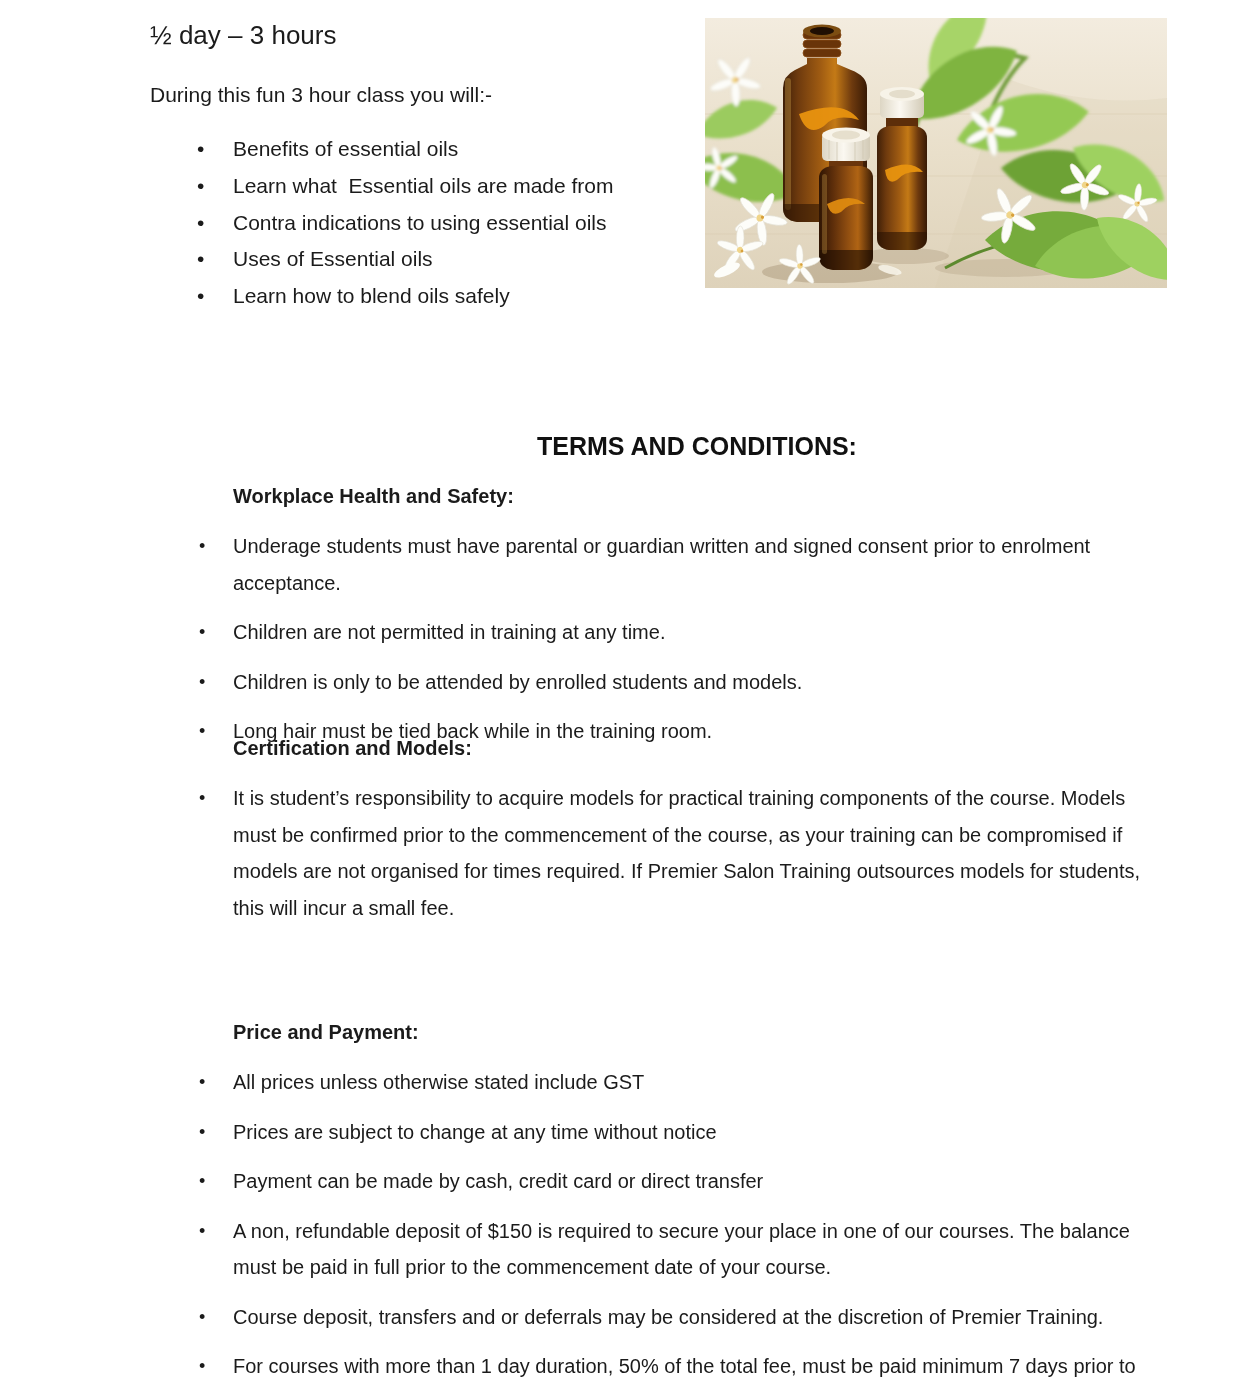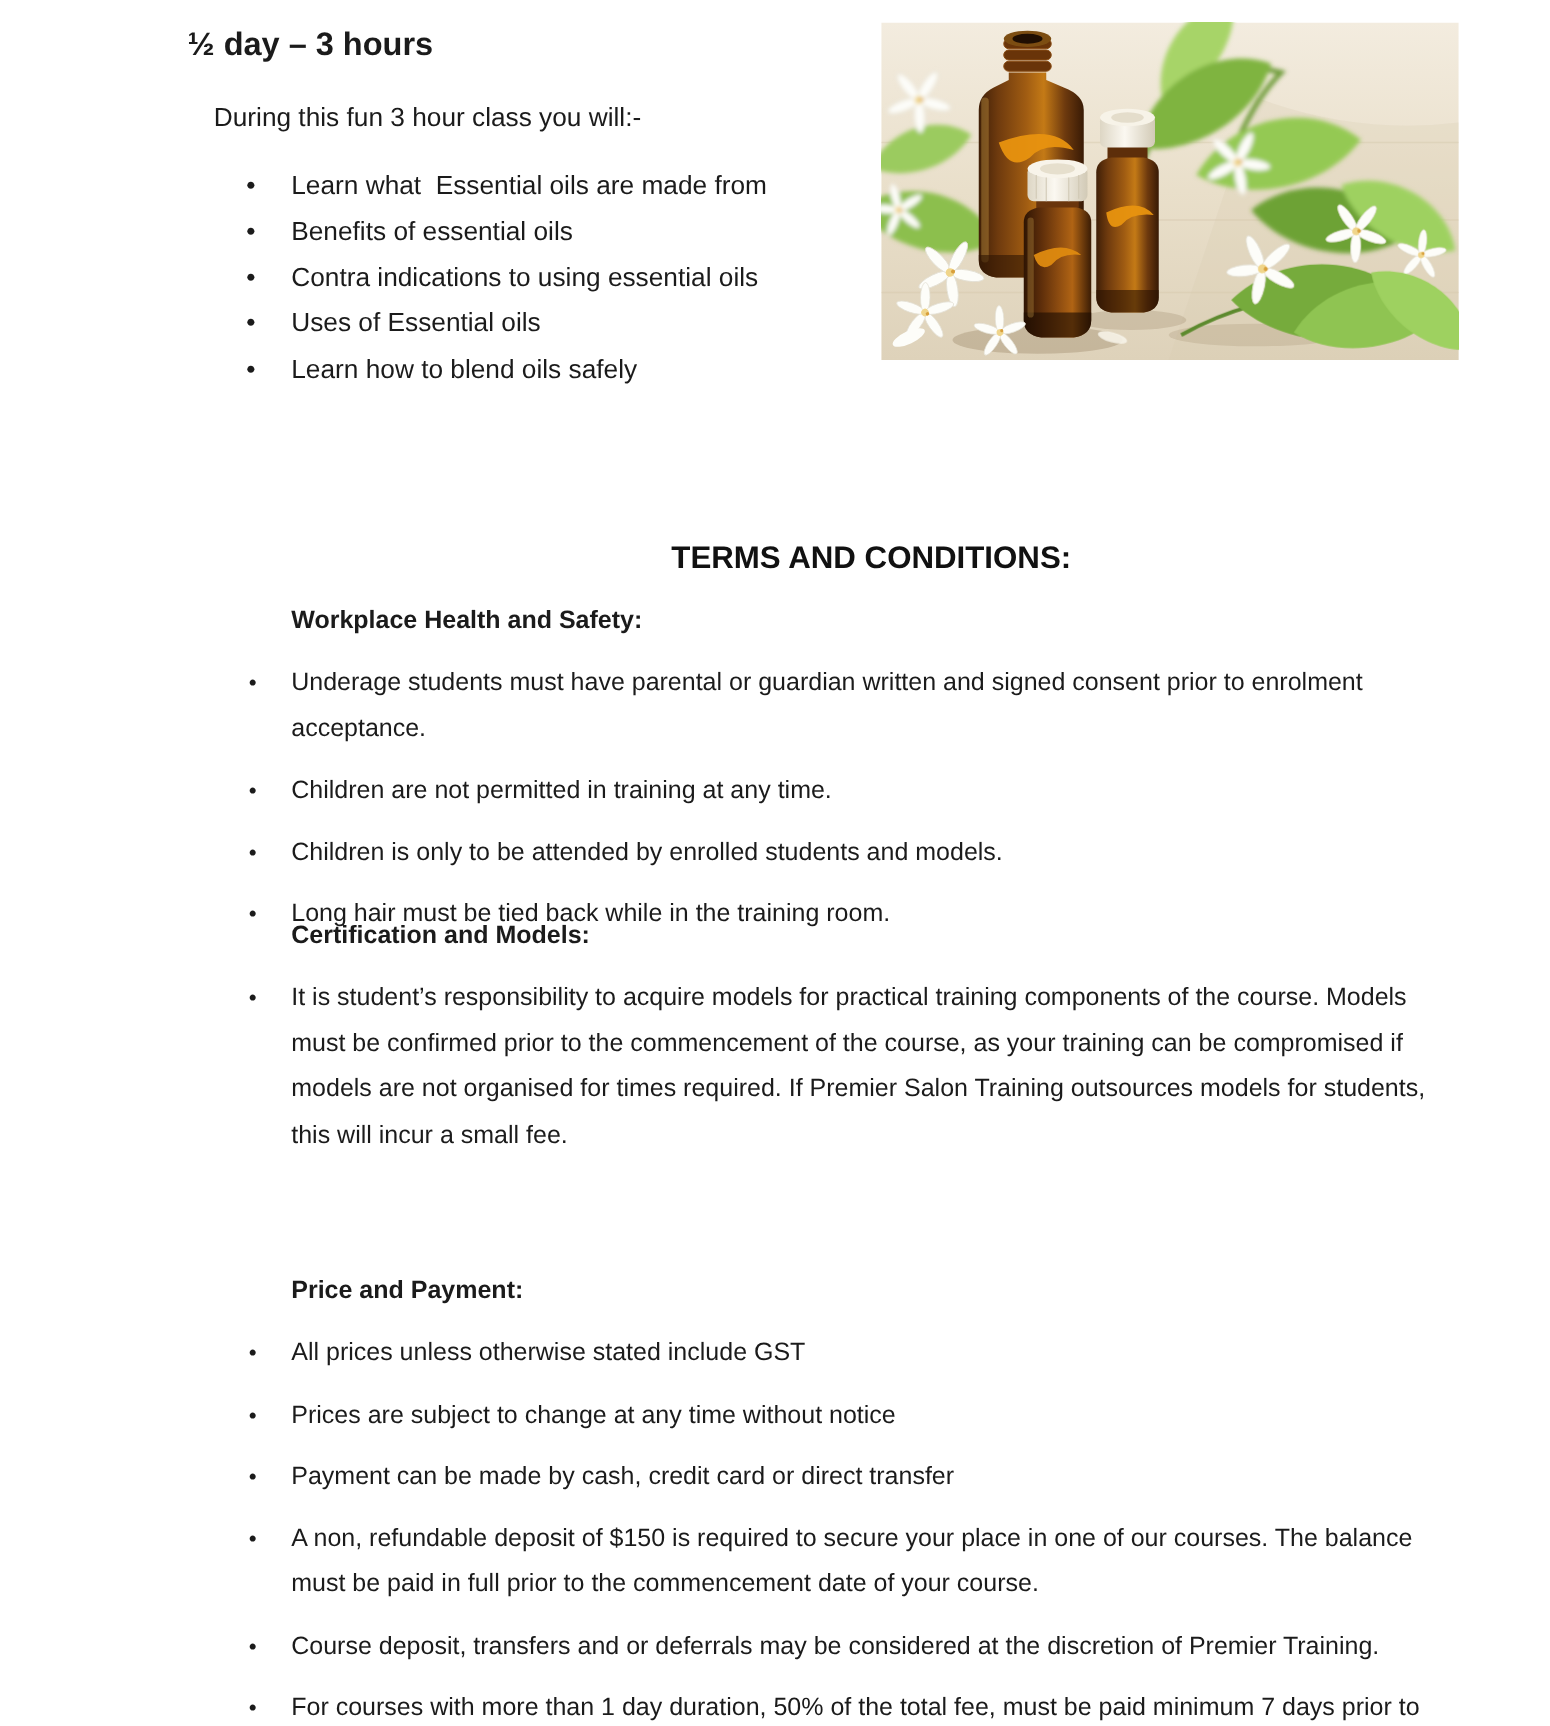--- a/index.html
+++ b/index.html
@@ -3,22 +3,22 @@
 <meta charset="utf-8">
 <style>
   * { margin:0; padding:0; box-sizing:border-box; }
   html, body { background:#ffffff; }
   body {
     width:1240px; height:1381px; position:relative; overflow:hidden;
     font-family:"Liberation Sans", sans-serif; color:#1b1b1b;
   }
   .page { position:absolute; inset:0; background:#ffffff; }
 
-  .doc-title { position:absolute; left:150px; top:16px; font-size:26px; font-weight:700; line-height:38px; white-space:pre-wrap; }
-  .lead      { position:absolute; left:150px; top:76px; font-size:21px; line-height:38px; white-space:pre-wrap;margin-left:21px; }
+  .doc-title { position:absolute; left:150px; top:16px; font-size:26px; font-weight:400; line-height:38px; white-space:pre-wrap; }
+  .lead      { position:absolute; left:150px; top:76px; font-size:21px; line-height:38px; white-space:pre-wrap; }
 
   ul { list-style:none; }
   .topics { position:absolute; left:195px; top:131px; width:620px; font-size:21px; line-height:36.8px; }
   .topics li { position:relative; padding-left:38px; white-space:pre-wrap; }
   .topics li::before { content:"\2022"; position:absolute; left:2px; }
 
   .photo { position:absolute; left:705px; top:18px; width:462px; height:270px; }
   .photo svg { display:block; width:100%; height:100%; }
 
   .terms-heading {
@@ -35,22 +35,22 @@
 </style>
 </head>
 <body>
 
 <div class="page">
 
   <h1 class="doc-title">½ day – 3 hours</h1>
   <p class="lead">During this fun 3 hour class you will:-</p>
 
   <ul class="topics">
+    <li>Benefits of essential oils</li>
     <li>Learn what  Essential oils are made from</li>
-    <li>Benefits of essential oils</li>
     <li>Contra indications to using essential oils</li>
     <li>Uses of Essential oils</li>
     <li>Learn how to blend oils safely</li>
   </ul>
 
   <figure class="photo" role="img" aria-label="Three amber glass essential oil bottles with white blossoms and green leaves on a pale wooden surface">
     <svg viewBox="0 0 462 270" xmlns="http://www.w3.org/2000/svg">
       <defs>
         <linearGradient id="amber" x1="0" y1="0" x2="1" y2="0">
           <stop offset="0" stop-color="#3f1f07"></stop>

